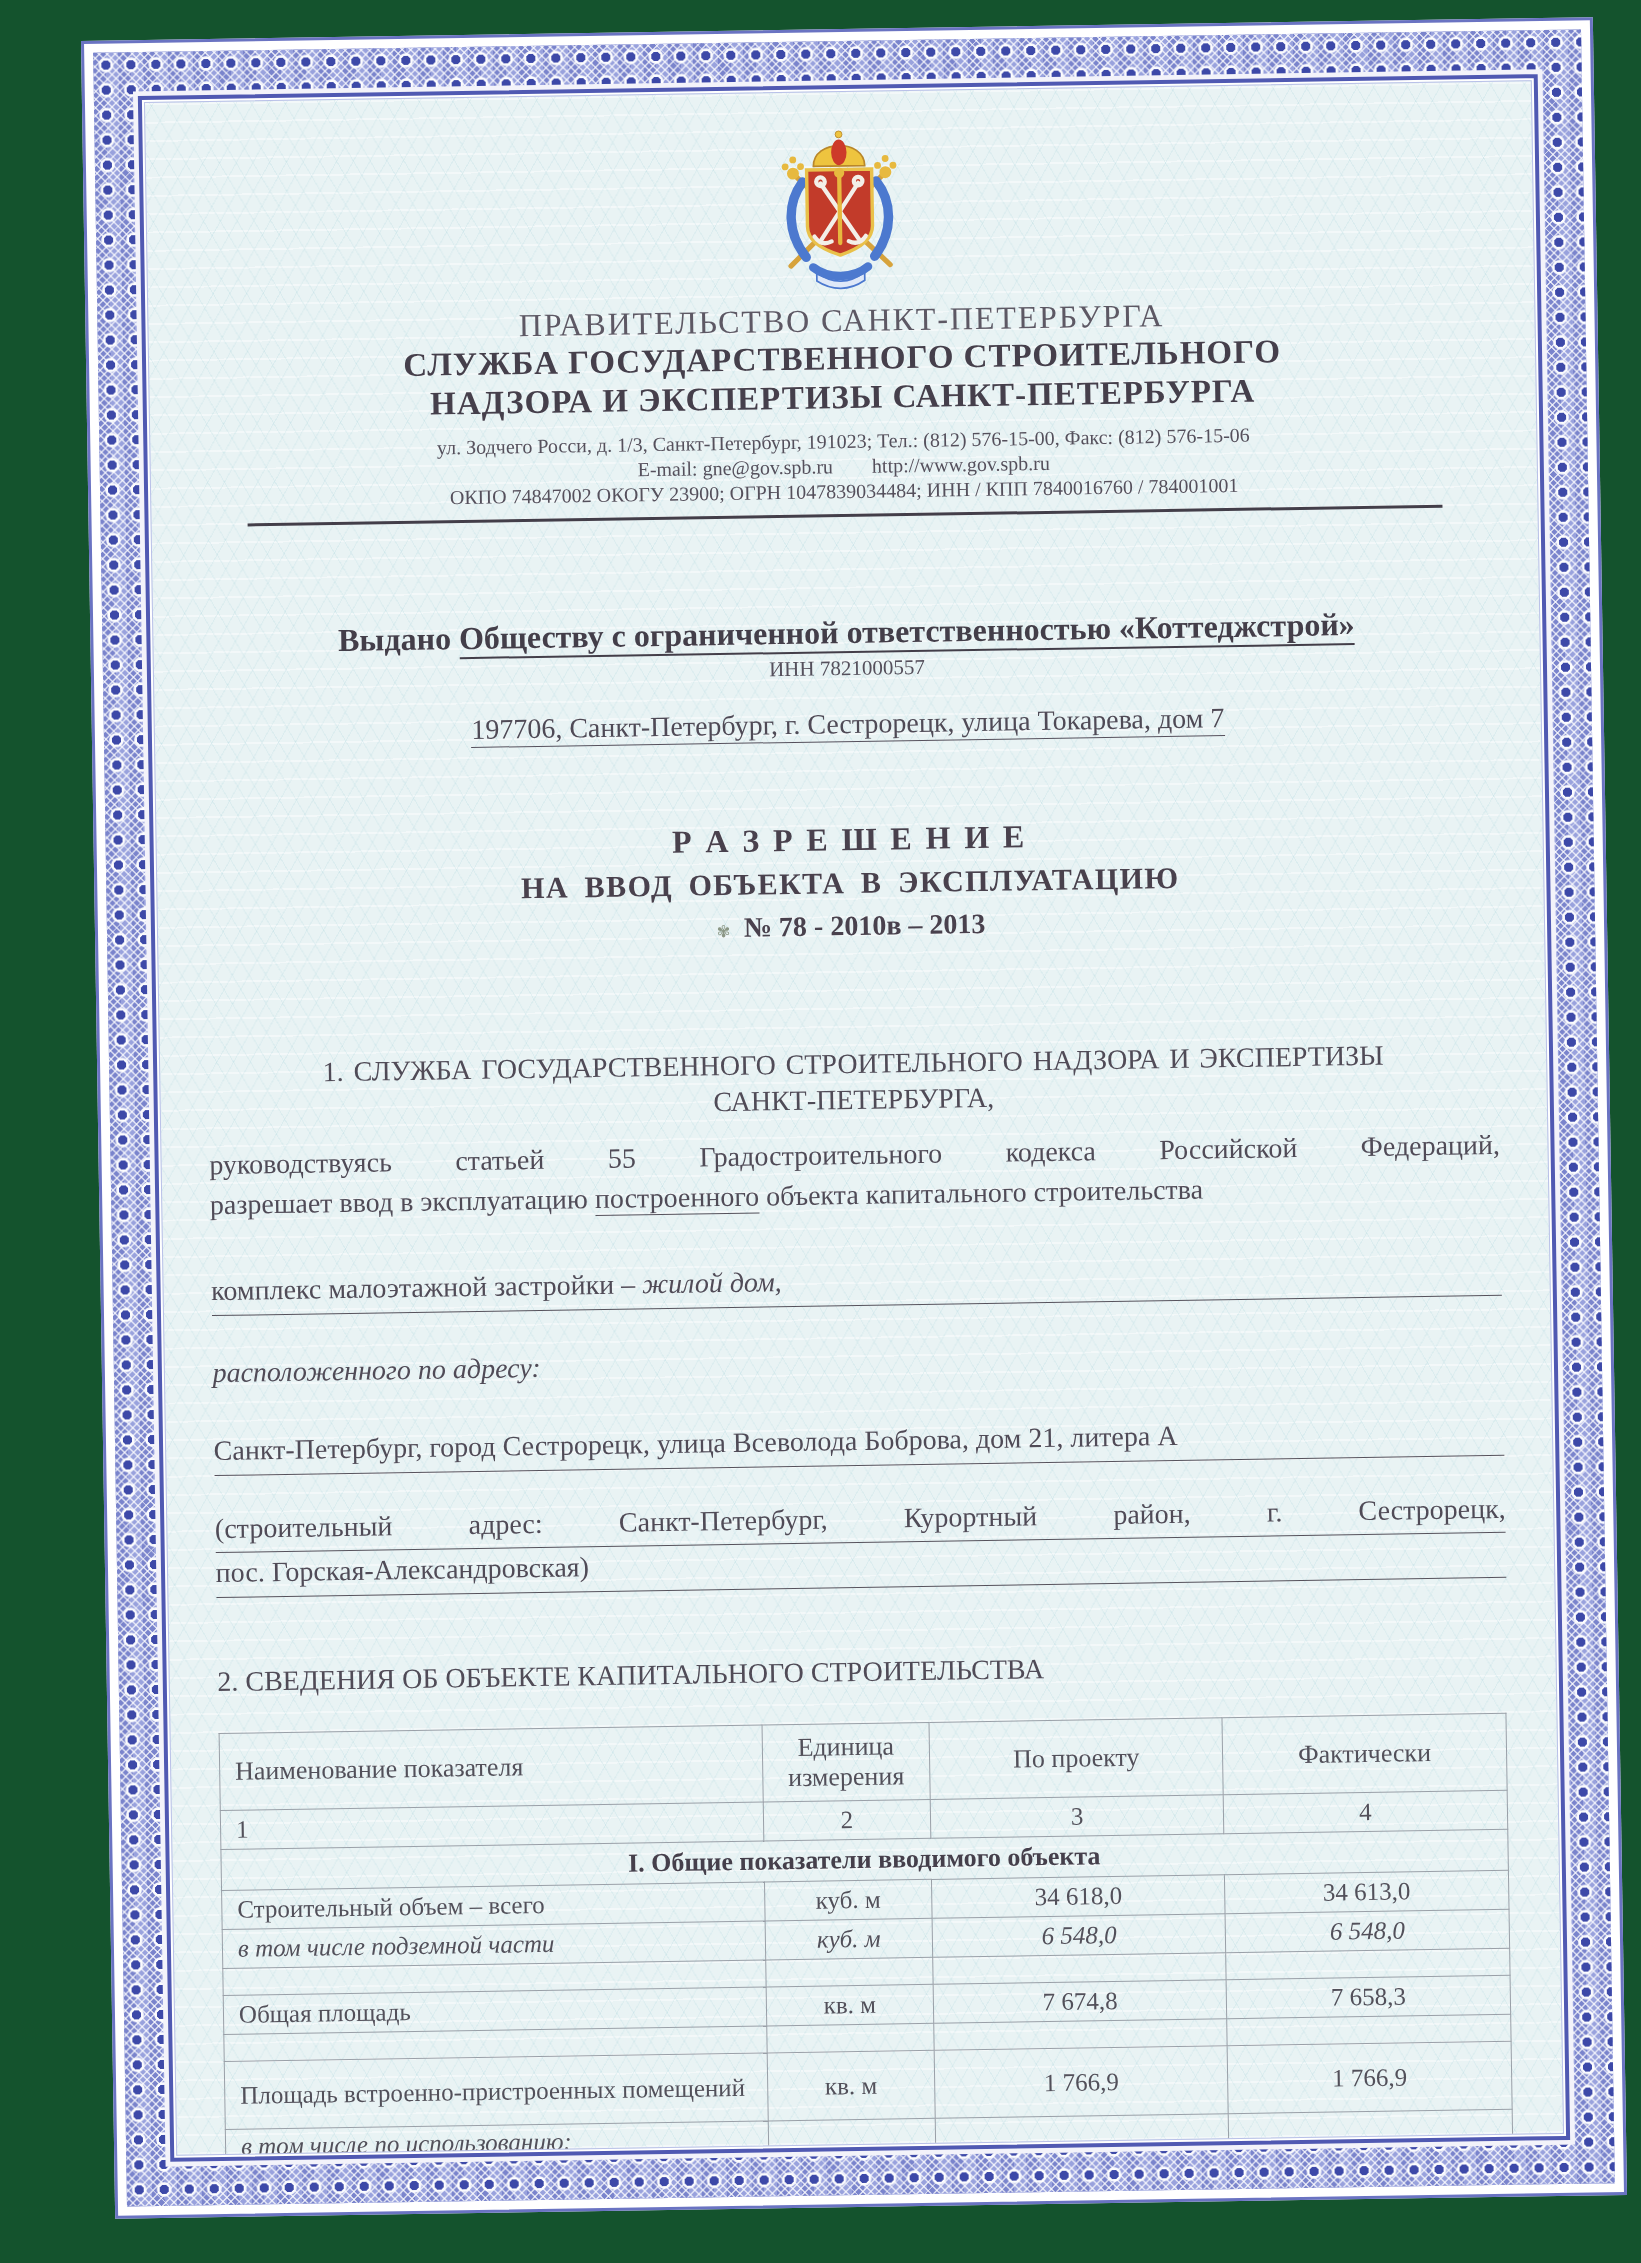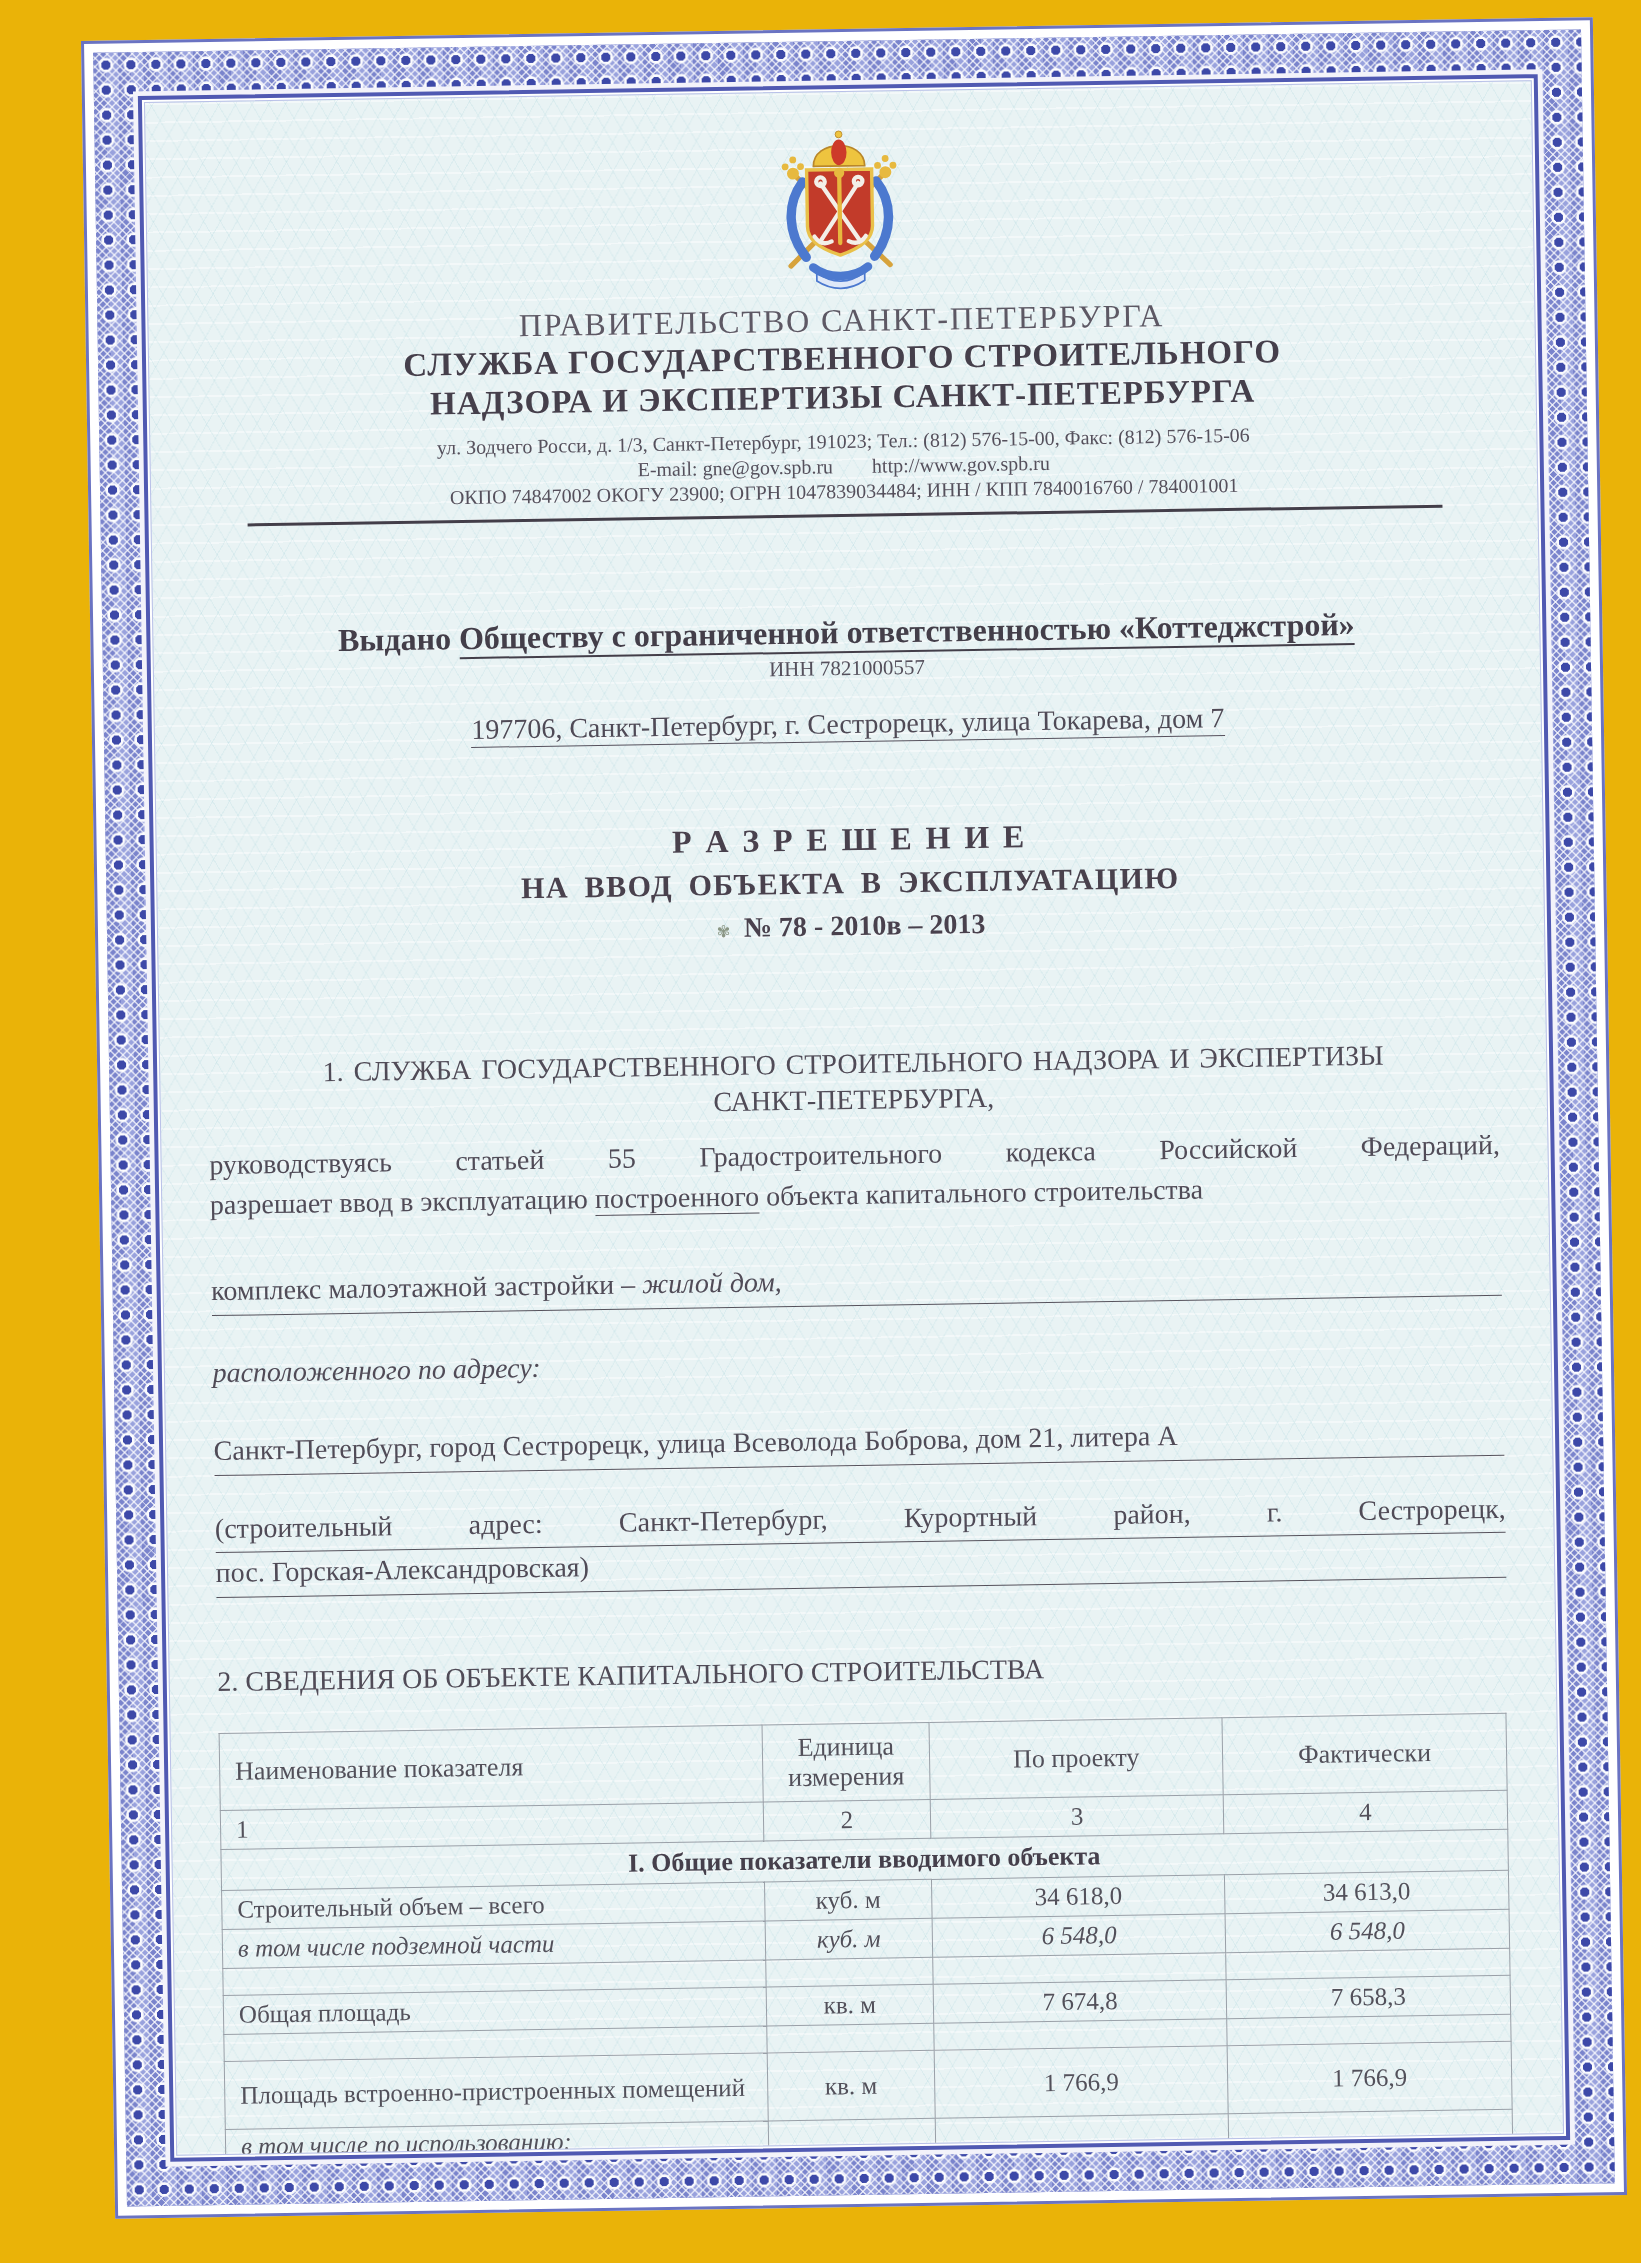--- a/index.html
+++ b/index.html
@@ -1,19 +1,19 @@
 <!DOCTYPE html>
 <html><head>
 <meta charset="utf-8">
 <style>
   * { margin:0; padding:0; box-sizing:border-box; }
   html,body { background:#fbfbf9; }
   .page {
     position:relative; width:1641px; height:2263px; overflow:hidden;
-    background:#eab308;
+    background:#14532d;
     font-family:"Liberation Serif","DejaVu Serif",serif;
     color:#4f4a56;
   }
   .cert {
     position:absolute; left:98px; top:29px; width:1512px; height:2178px;
     transform:rotate(-0.9deg); transform-origin:center;
     border:3.9px solid #6a73c2; background:#ffffff; padding:8.7px;
   }
   .band {
     width:100%; height:100%; padding:44px;

